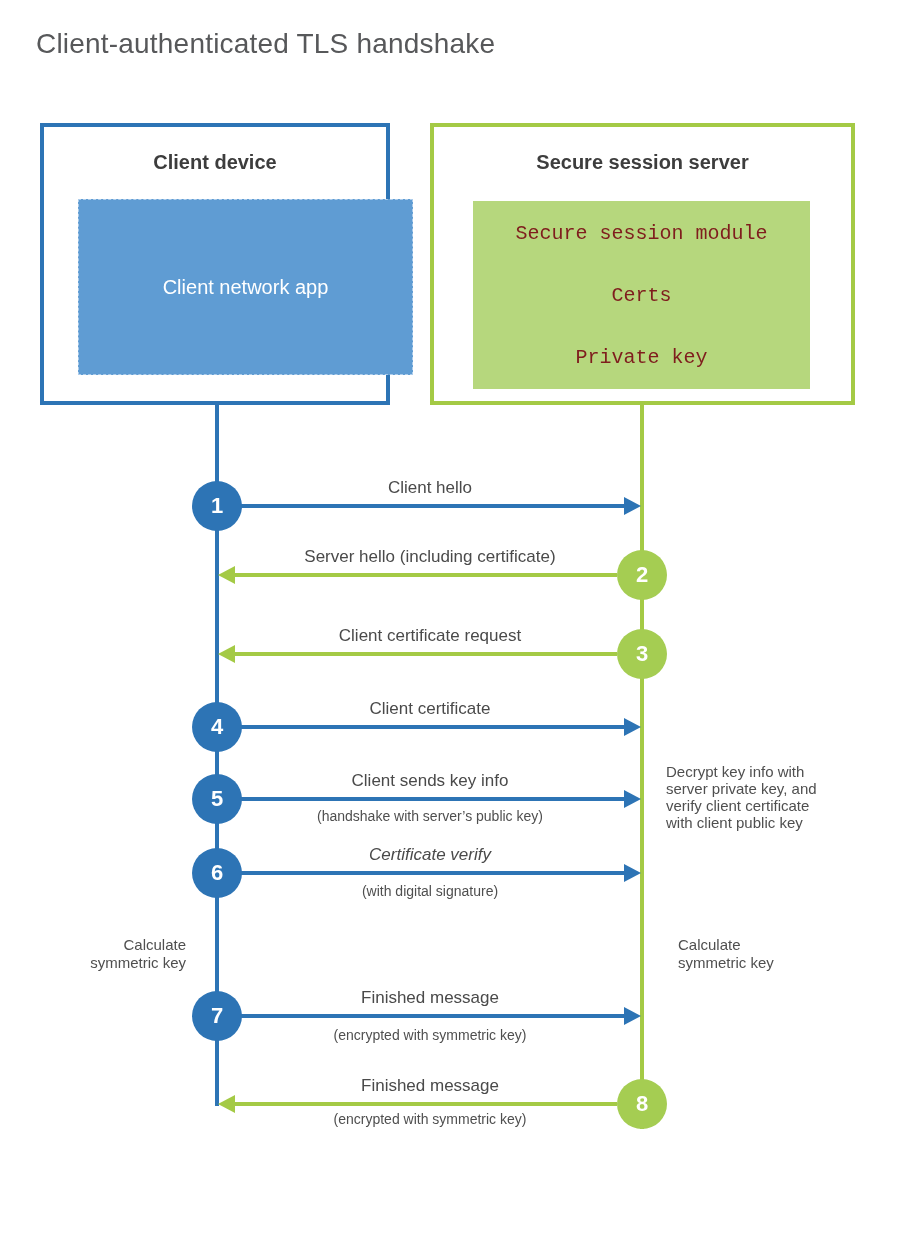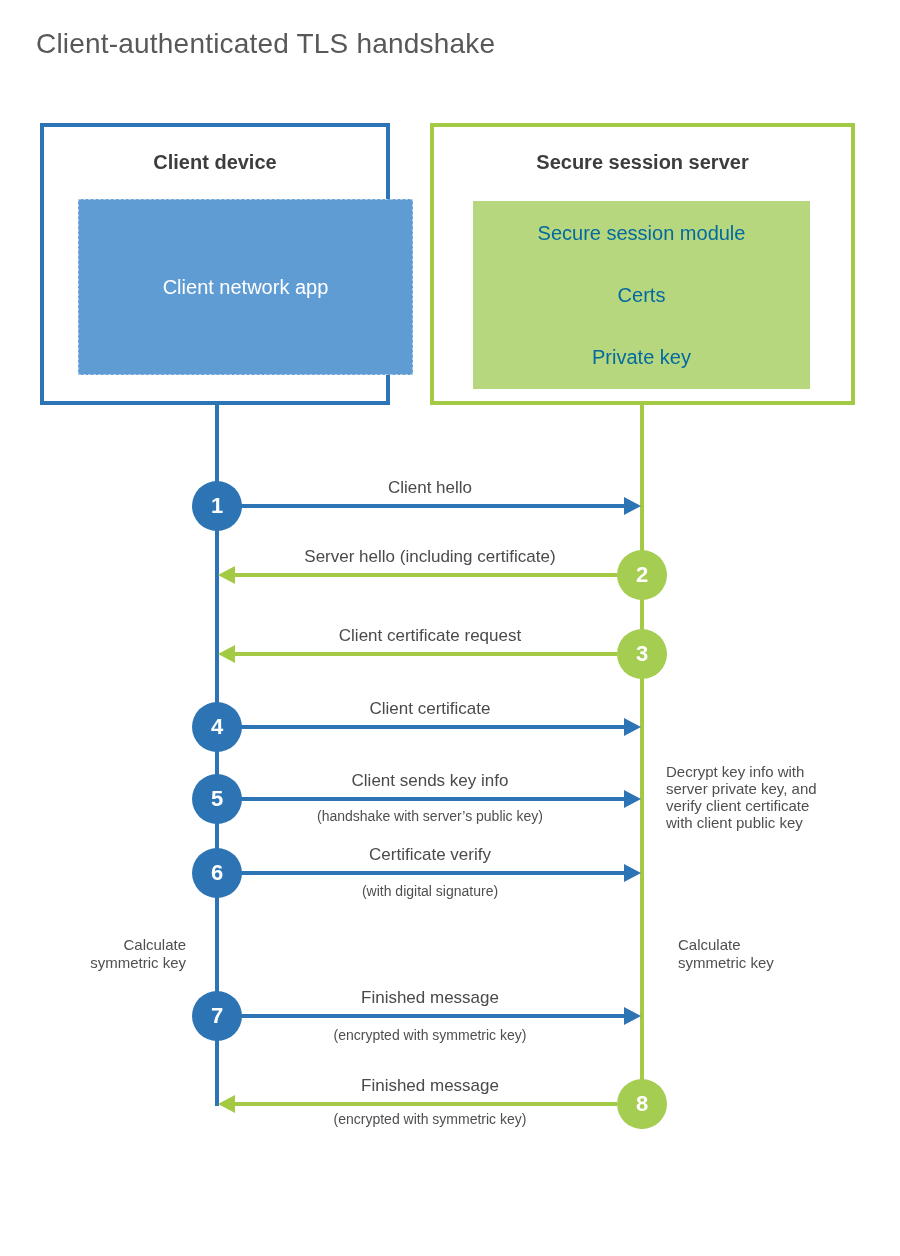--- a/index.html
+++ b/index.html
@@ -16,21 +16,21 @@
   .box-title{position:absolute;left:0;right:0;top:24px;text-align:center;
     font-size:20px;font-weight:bold;color:#3d3d3d;}
 
   .client-app{position:absolute;left:78px;top:199px;width:335px;height:176px;
     background:#5f9cd3;border:1px dashed #aecdeb;box-sizing:border-box;
     display:flex;align-items:center;justify-content:center;}
   .client-app span{display:block;width:190px;text-align:center;color:#ffffff;
     font-size:20px;line-height:1.5;}
 
   .bar{position:absolute;left:473px;width:337px;height:64px;background:#b6d77d;
-    display:flex;align-items:center;justify-content:center;color:#0369a1;font-size:20px;}
+    display:flex;align-items:center;justify-content:center;color:#7f1d1d;font-size:20px;font-family:Liberation Mono, monospace;}
   .bar-1{top:201px;} .bar-2{top:263px;} .bar-3{top:325px;}
 
   
   .vline{position:absolute;width:4px;}
   .blue-vline{left:215px;top:403px;height:703px;background:#2d74b5;}
   .green-vline{left:640px;top:403px;height:726px;background:#a4ca45;}
 
   
   .circle{position:absolute;width:50px;height:50px;border-radius:50%;
     display:flex;align-items:center;justify-content:center;
@@ -123,21 +123,21 @@
     <div class="msg-label" style="top:771px;">Client sends key info</div>
     <div class="hline blue-hline" style="top:797px;"></div>
     <div class="arrowhead ah-right" style="top:790px;"></div>
     <div class="circle blue-circle" style="top:774px;">
       <span>5</span>
     </div>
     <div class="msg-sublabel" style="top:808px;">(handshake with server’s public key)</div>
   </div>
 
   <div>
-    <div class="msg-label" style="top:845px;">Certificate verify</div>
+    <div class="msg-label" style="top:845px;font-style:italic;">Certificate verify</div>
     <div class="hline blue-hline" style="top:871px;"></div>
     <div class="arrowhead ah-right" style="top:864px;"></div>
     <div class="circle blue-circle" style="top:848px;">
       <span>6</span>
     </div>
     <div class="msg-sublabel" style="top:883px;">(with digital signature)</div>
   </div>
 
   <div>
     <div class="msg-label" style="top:988px;">Finished message</div>

